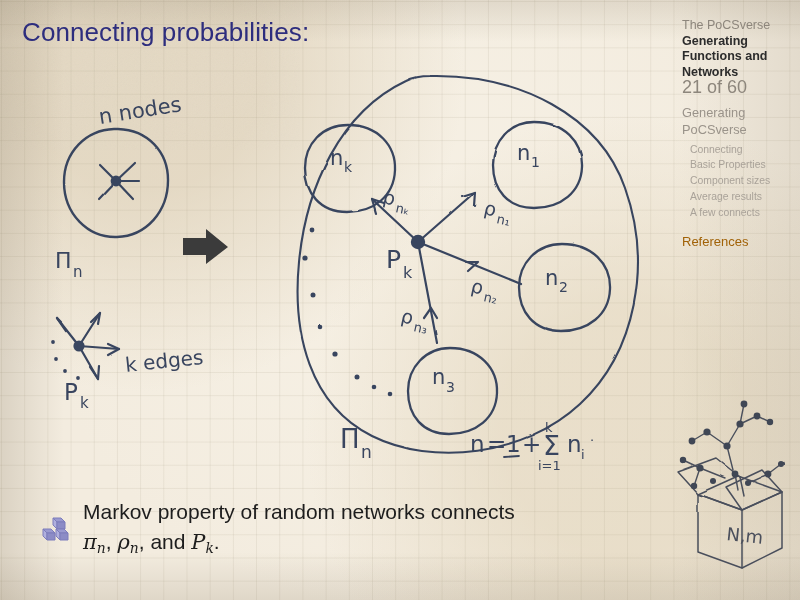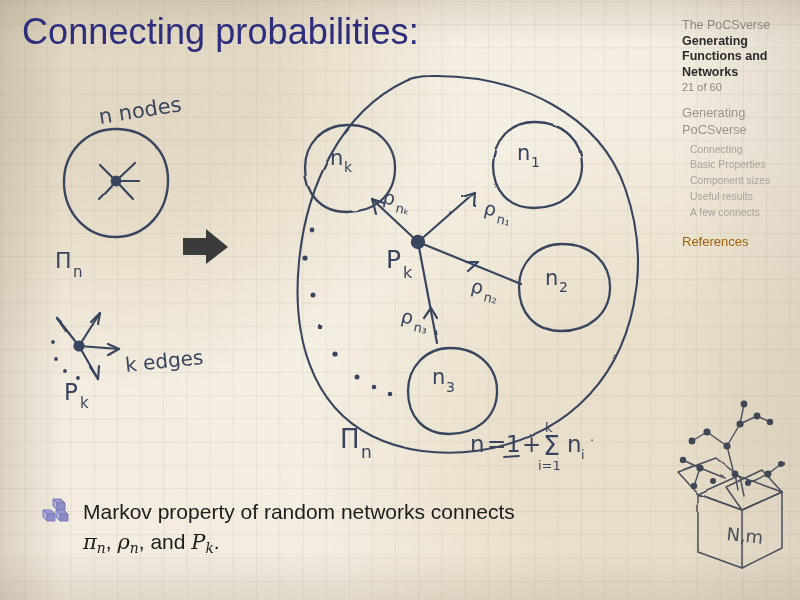--- a/index.html
+++ b/index.html
@@ -29,47 +29,47 @@
   #vignette{
     position:absolute;inset:0;pointer-events:none;
     background:
       linear-gradient(to right, rgba(120,105,80,0.20), rgba(120,105,80,0.0) 8%, rgba(120,105,80,0) 84%, rgba(120,105,80,0.13) 100%),
       linear-gradient(to bottom, rgba(120,105,80,0.16), rgba(120,105,80,0) 7%, rgba(120,105,80,0) 92%, rgba(120,105,80,0.16) 100%);
   }
 
   
   #title{
     position:absolute;left:22px;top:14px;
-    font-size:36px;line-height:36px;
+    font-size:26px;line-height:36px;
     color:#2d2d7e;
     letter-spacing:.1px;
     white-space:nowrap;
   }
 
   
   #sidebar{
     position:absolute;right:0;top:0;width:128px;height:424px;
     padding:18px 6px 0 10px;
     box-sizing:border-box;
   }
   #sidebar .bookline{ font-size:12.5px;line-height:15.5px;color:#8d867c; }
   #sidebar .booktitle{ font-size:12.5px;line-height:15.5px;color:#2c2c2c;font-weight:bold; }
-  #sidebar .pageno{ font-size:11px;line-height:15.5px;color:#8d867c;margin-bottom:9px;}
+  #sidebar .pageno{ font-size:18px;line-height:15.5px;color:#8d867c;margin-bottom:9px;}
   #sidebar .section{ font-size:12.8px;line-height:15.5px;color:#9a938a;margin-top:2px;}
   #sidebar ul{list-style:none;margin:6px 0 0 0;padding:0;}
   #sidebar li{
     font-size:10.4px;line-height:12.4px;color:#a9a299;
     margin:0 0 3.5px 8px;
   }
   #sidebar .refs{ font-size:13px;line-height:16px;color:#a16207;margin-top:14px;}
 
   
   #bullet-row{
     position:absolute;left:40px;top:497px;width:600px;
-    display:flex;align-items:flex-start;gap:13px;
+    display:flex;align-items:center;gap:13px;
   }
   #bullet-text{
     font-size:21px;line-height:30px;color:#1d1d1d;
   }
   .mathi{ font-family:"DejaVu Serif", serif; font-style:italic; }
   .sub{ font-size:.66em; vertical-align:-0.28em; font-family:"DejaVu Serif",serif; font-style:italic;}
 
   svg{ display:block; }
   #art{ position:absolute;left:0;top:0;width:800px;height:600px;pointer-events:none;}
 </style>
@@ -292,21 +292,21 @@
   <div class="booktitle">Networks</div>
   <div class="pageno">21 of 60</div>
 
   <div class="section">Generating</div>
   <div class="section">PoCSverse</div>
 
   <ul>
     <li><span>Connecting</span></li>
     <li><span>Basic Properties</span></li>
     <li><span class="active">Component sizes</span></li>
-    <li><span>Useful results</span></li>
+    <li><span>Average results</span></li>
     <li><span>A few connects</span></li>
   </ul>
 
   <div class="refs">References</div>
 </div>
 
 <div id="bullet-row">
   <svg width="30" height="28" viewBox="0 0 30 28">
     <g fill="#9a9ad0" stroke="#7d7dbb" stroke-width="1">
       <path d="M13,2 L21,2 L25,6 L17,6 Z"></path>

